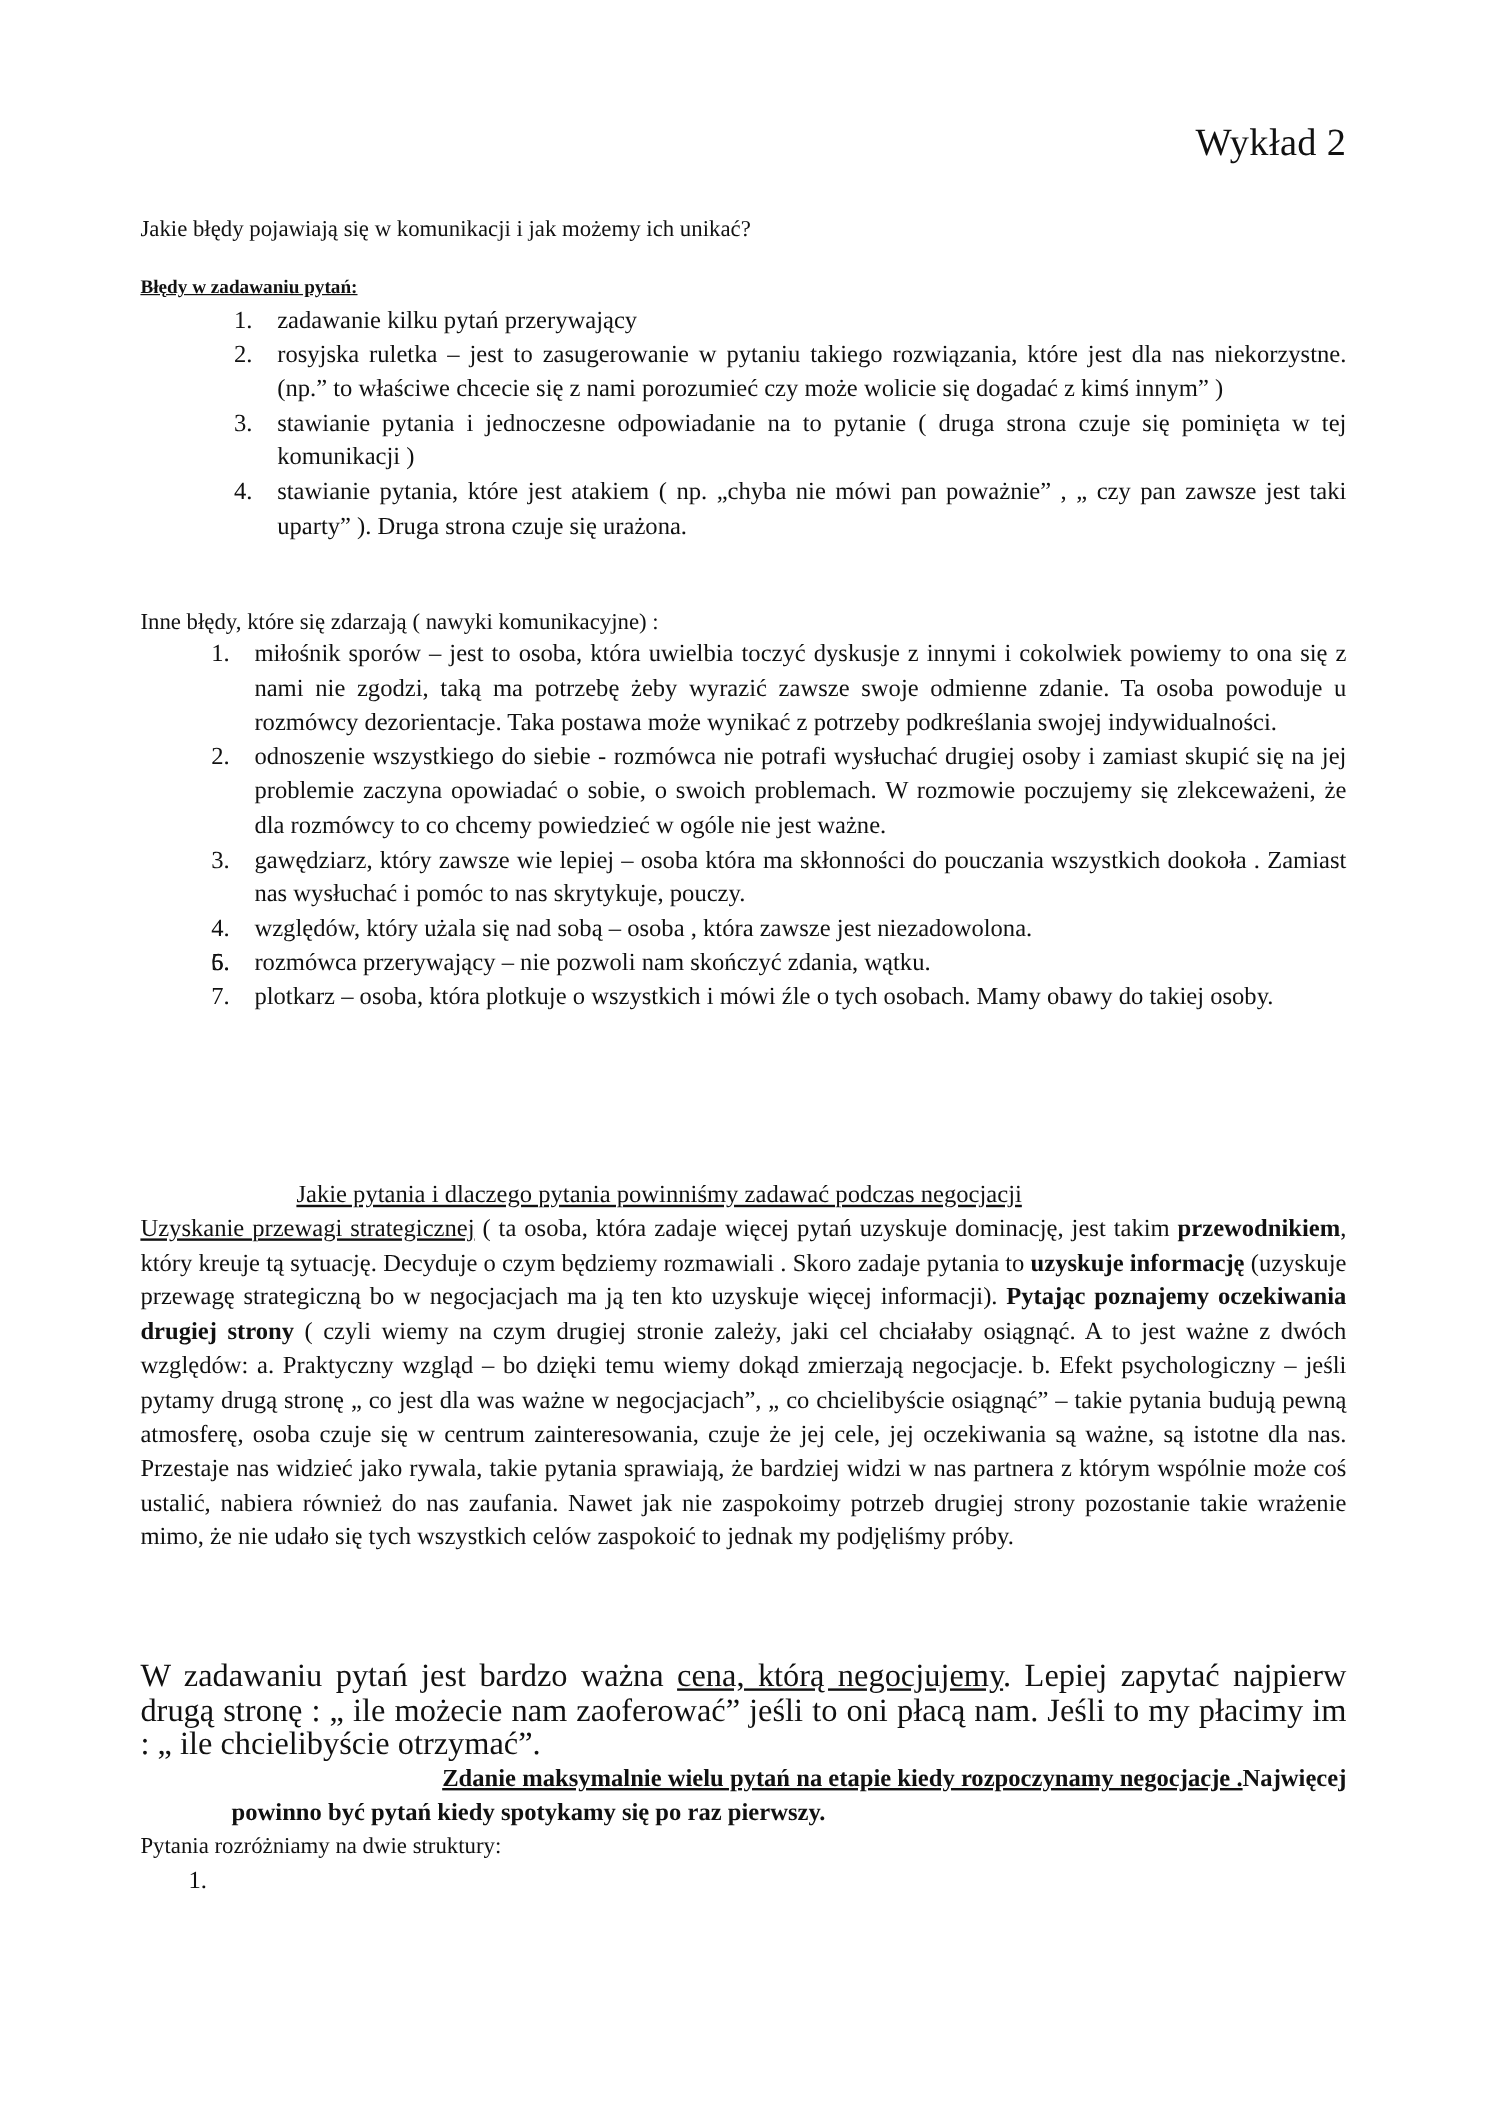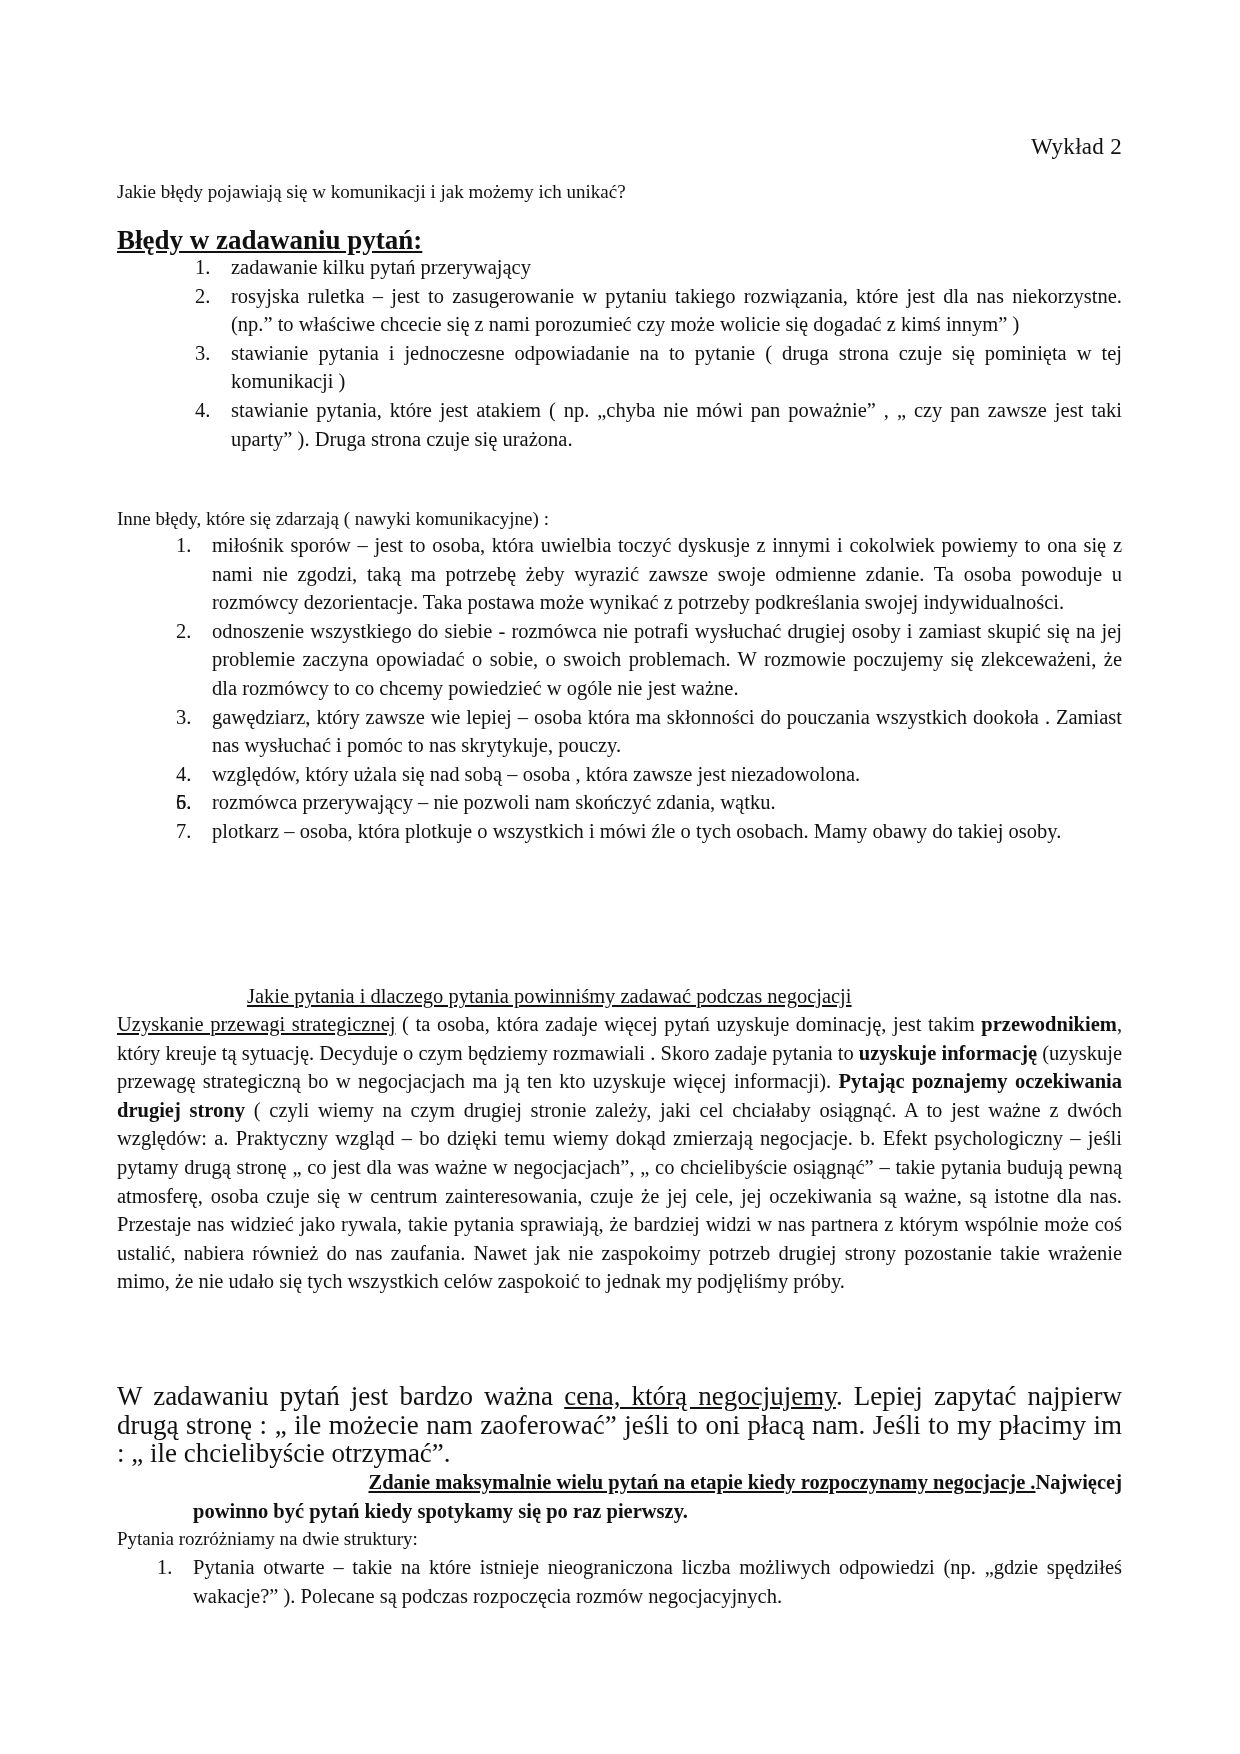--- a/index.html
+++ b/index.html
@@ -17,41 +17,41 @@
     }
     .page {
       position: absolute;
       left: 117px;
       top: 0;
       width: 1005px;
     }
     .title {
       position: absolute;
       right: 0;
-      top: 134px;
-      font-size: 23px;
+      top: 100px;
+      font-size: 32px;
       letter-spacing: 0.3px;
     }
     .p {
       font-size: 19px;
       line-height: 28.6px;
       margin: 0;
     }
     .intro {
       position: absolute;
       top: 178px;
       left: 0;
     }
     .h-underline-bold {
       position: absolute;
       top: 226px;
       left: 0;
       font-weight: bold;
       text-decoration: underline;
-      font-size: 27px;
+      font-size: 16px;
       line-height: 28.6px;
     }
     ol {
       margin: 0;
       padding: 0;
       list-style: none;
     }
     ol li {
       position: relative;
       font-size: 20.5px;
@@ -210,17 +210,16 @@
       <span>Najwięcej</span>
     </div>
     <div class="line2">powinno być pytań kiedy spotykamy się po raz pierwszy.</div>
   </div>
 
   <p class="p structures-heading">Pytania rozróżniamy na dwie struktury:</p>
 
   <ol class="list3">
     <li>
       <span class="num">1.</span>
-      <span>Pytania otwarte – takie na które istnieje nieograniczona liczba możliwych odpowiedzi (np. „gdzie spędziłeś wakacje?” ). Polecane są podczas rozpoczęcia rozmów negocjacyjnych.</span>
     </li>
   </ol>
 
 </div>
 
 </body></html>

